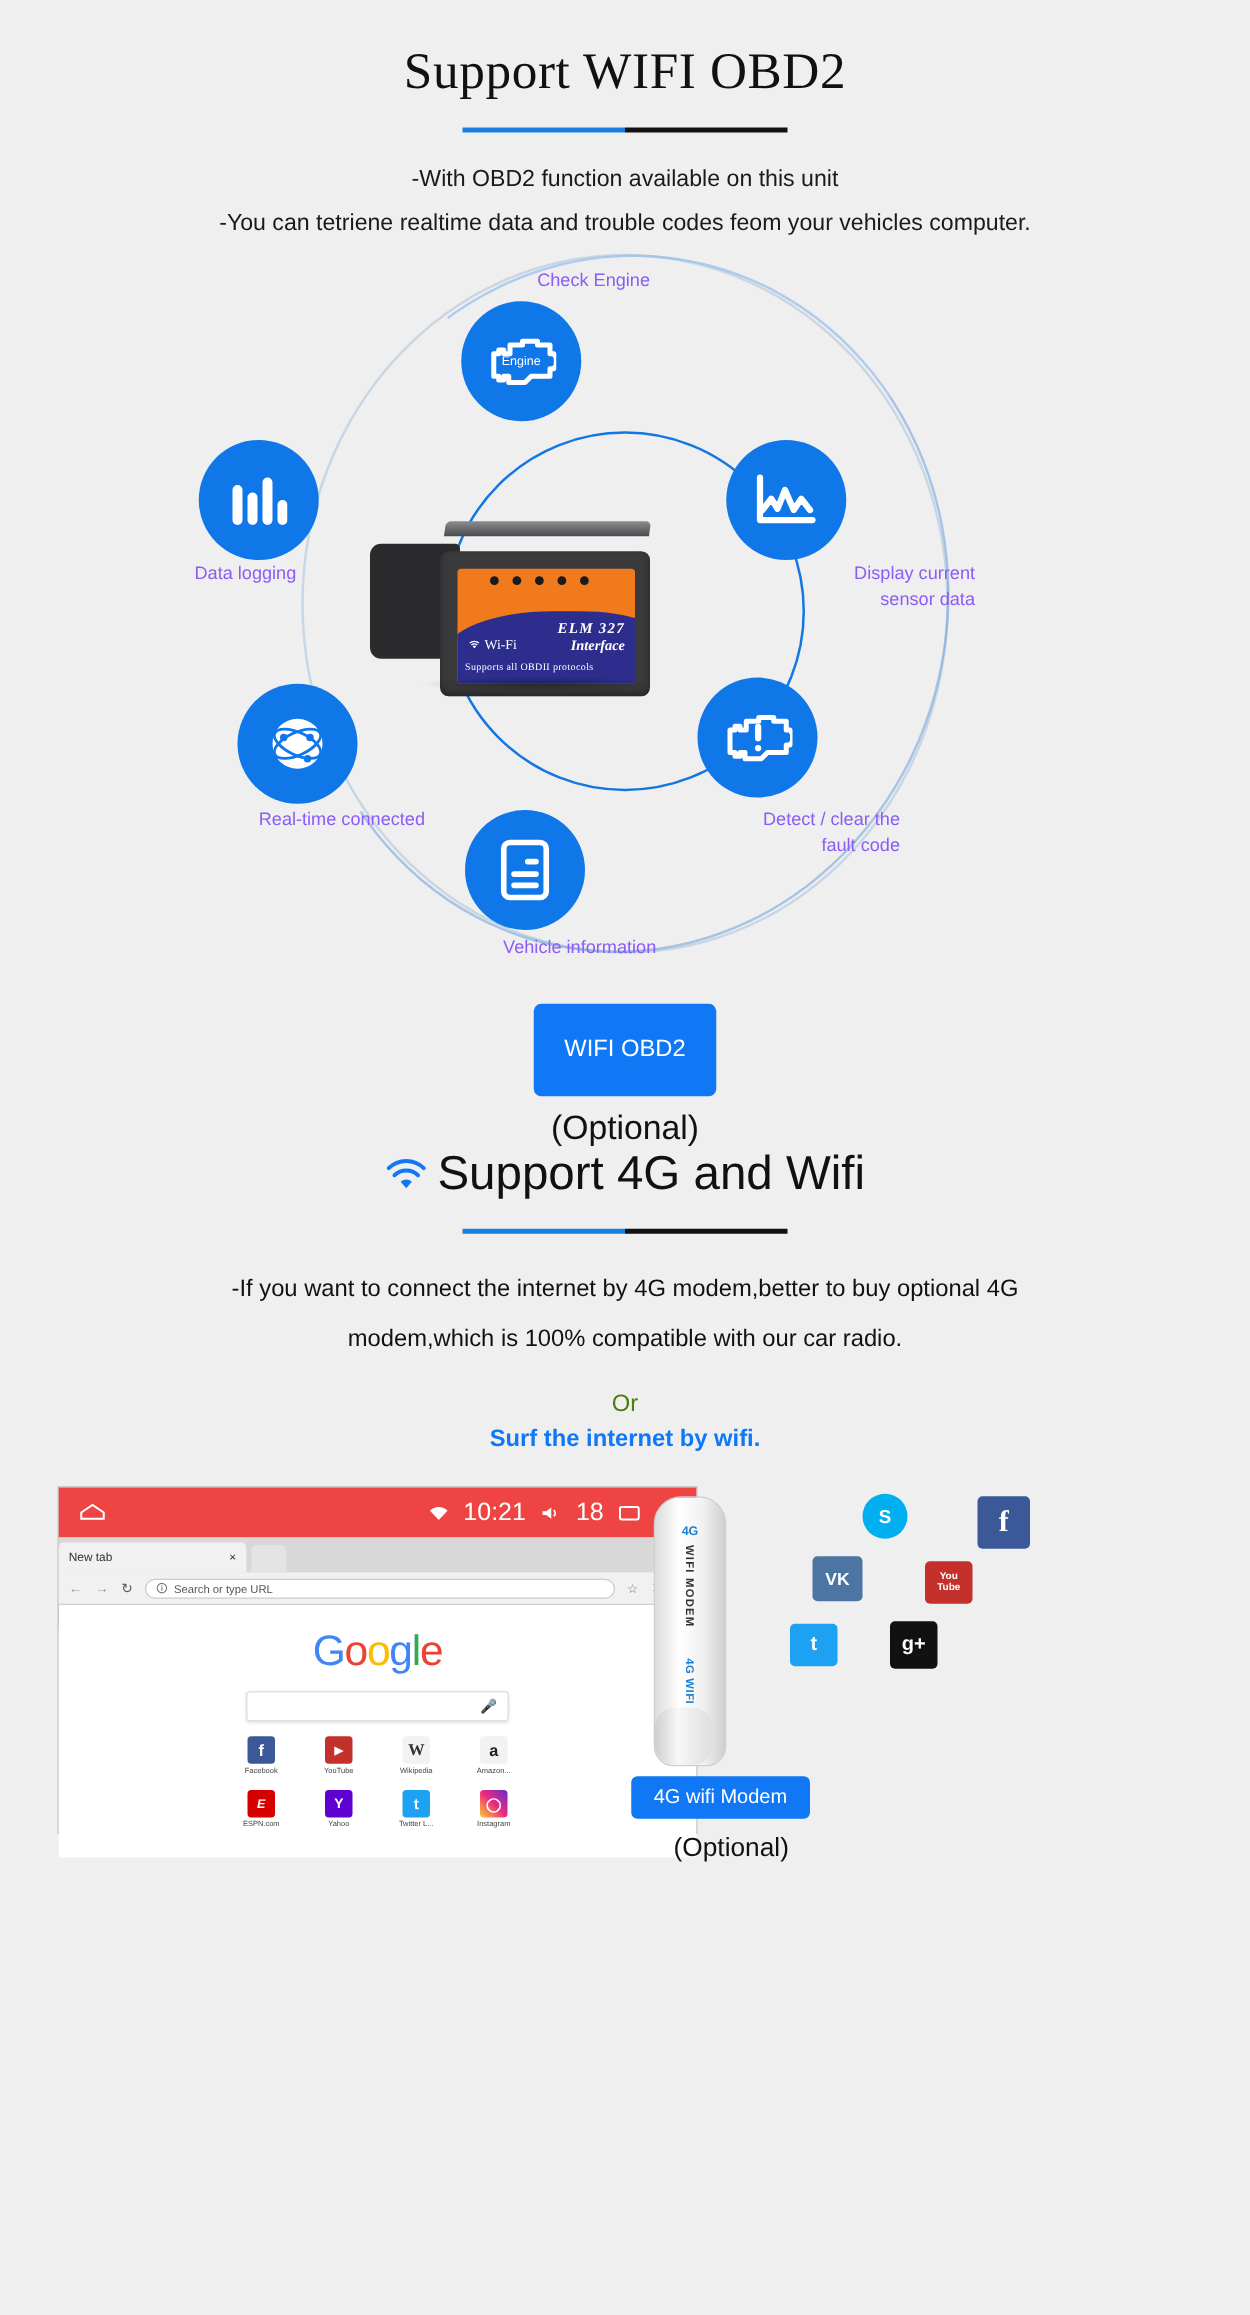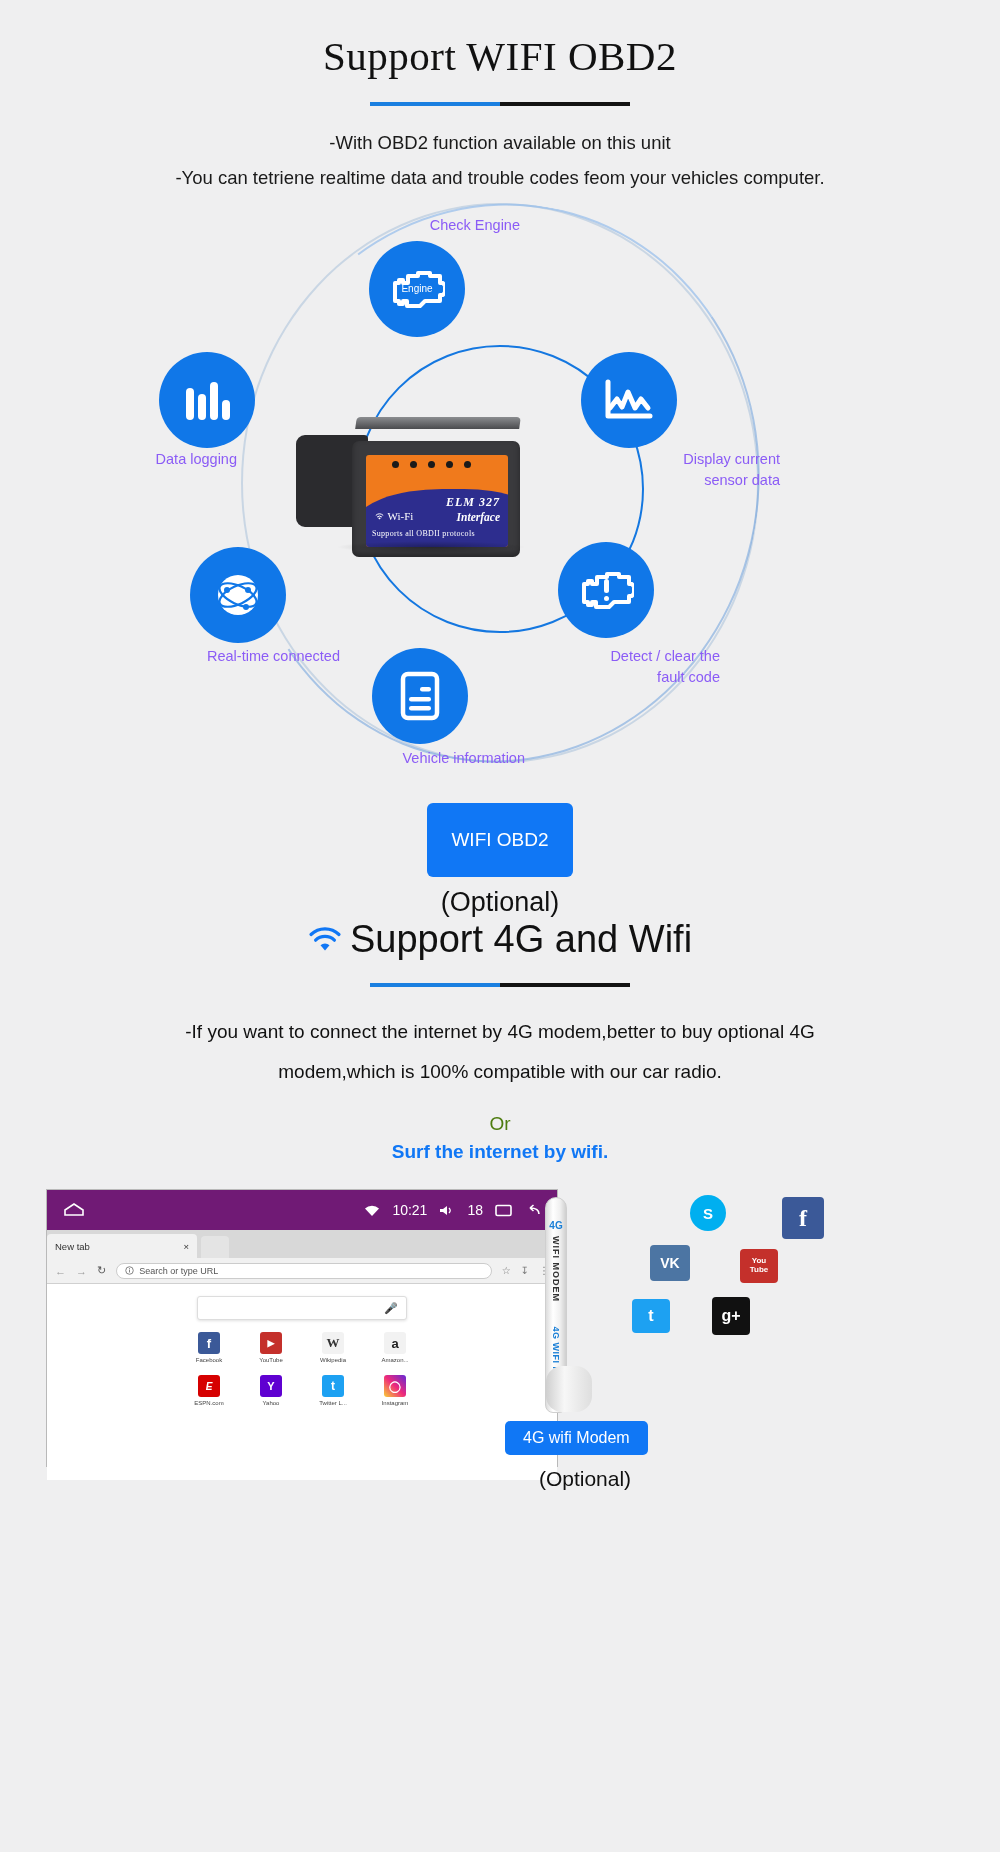--- a/index.html
+++ b/index.html
@@ -195,23 +195,23 @@
   
   .bottom { position: relative; width: 1000px; height: 300px; margin-top: 26px; }
 
   .tablet {
     position: absolute; left: 46px; top: 0;
     width: 512px; height: 278px;
     background: #fff;
     border: 1px solid #b9b9b9;
   }
   .statusbar {
-    height: 40px; background: #701a75; color: #fff;
+    height: 40px; background: #ef4444; color: #fff;
     display: flex; align-items: center; padding: 0 16px;
-    font-size: 14px; position: relative;
+    font-size: 20px; position: relative;
   }
   .sb-right { margin-left: auto; display: flex; align-items: center; gap: 12px; }
   .tabbar {
     height: 28px; background: #d8d8d8; display: flex; align-items: flex-end;
     position: relative;
   }
   .tab {
     background: #f1f1f1; height: 24px; width: 150px;
     display: flex; align-items: center; padding: 0 8px;
     font-size: 9.5px; color: #333; border-radius: 4px 4px 0 0;
@@ -248,22 +248,22 @@
   .tiles { display: flex; justify-content: center; gap: 16px; margin-top: 12px; }
   .tile { width: 46px; text-align: center; }
   .tile .ico {
     width: 22px; height: 22px; margin: 0 auto 3px; border-radius: 3px;
     display: flex; align-items: center; justify-content: center;
     color: #fff; font-size: 13px; font-weight: bold;
   }
   .tile .cap { font-size: 6px; color: #444; }
 
   .modem {
-    position: absolute; left: 545px; top: 8px;
-    width: 22px; height: 216px;
+    position: absolute; left: 523px; top: 8px;
+    width: 58px; height: 216px;
     background: linear-gradient(90deg,#dcdcdc,#ffffff 35%,#f0f0f0 70%,#cfcfcf);
     border-radius: 22px 22px 16px 16px;
     border: 1px solid #cfcfcf;
   }
   .modem .cap-end {
     position: absolute; bottom: 0; left: 0; width: 46px; height: 46px;
     background: linear-gradient(90deg,#cfcfcf,#f7f7f7 40%,#dedede);
     border-radius: 16px;
   }
   .modem .txt4g {
@@ -466,20 +466,23 @@
             <rect x="4.5" y="2.4" width="1" height="1" fill="#777"></rect>
         </svg>
         <span>Search or type URL</span>
       </div>
       <span style="font-size:10px;color:#777">☆</span>
       <span style="font-size:10px;color:#777">↧</span>
       <span style="font-size:10px;color:#777">⋮</span>
     </div>
 
     <div class="browser-body">
+      <div class="glogo">
+        <span>G</span><span>o</span><span>o</span><span>g</span><span>l</span><span>e</span>
+      </div>
       <div class="gsearch">
         <span>🎤</span>
       </div>
       <div class="tiles">
         <div class="tile">
           <div class="ico" style="background:#3b5998">f</div>
           <div class="cap">Facebook</div>
         </div>
         <div class="tile">
           <div class="ico" style="background:#c4302b;font-size:9px">▶</div>

